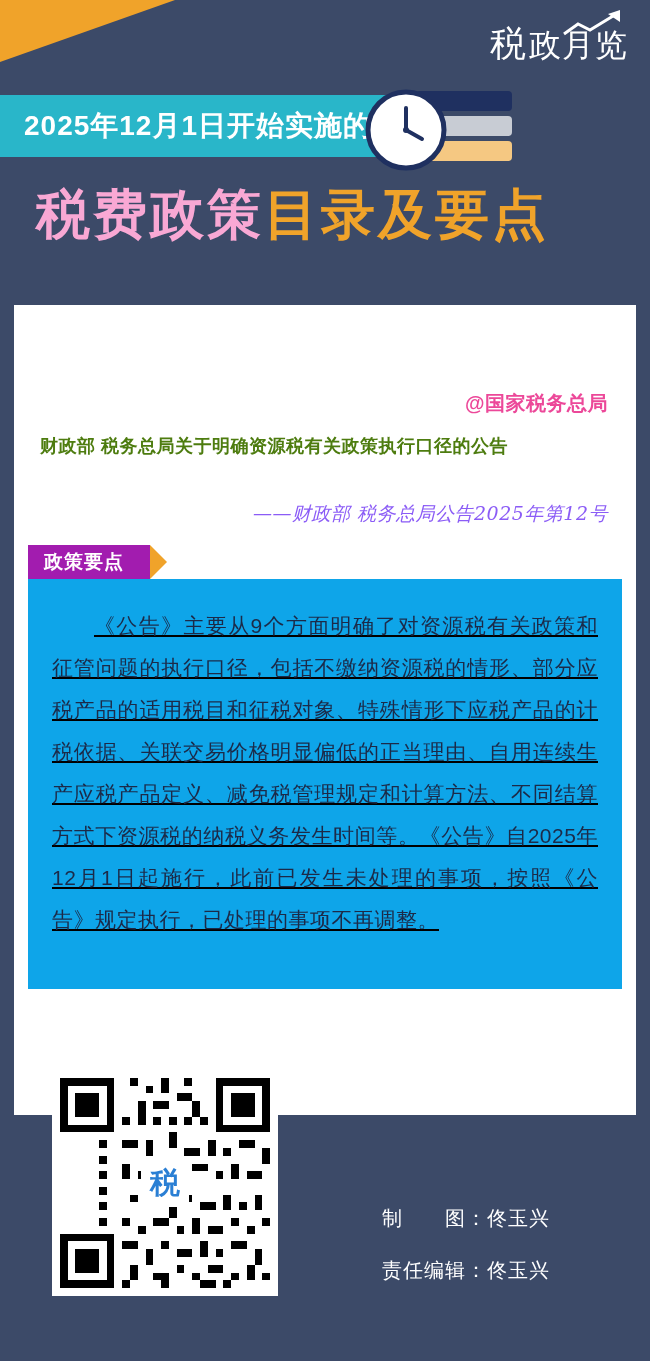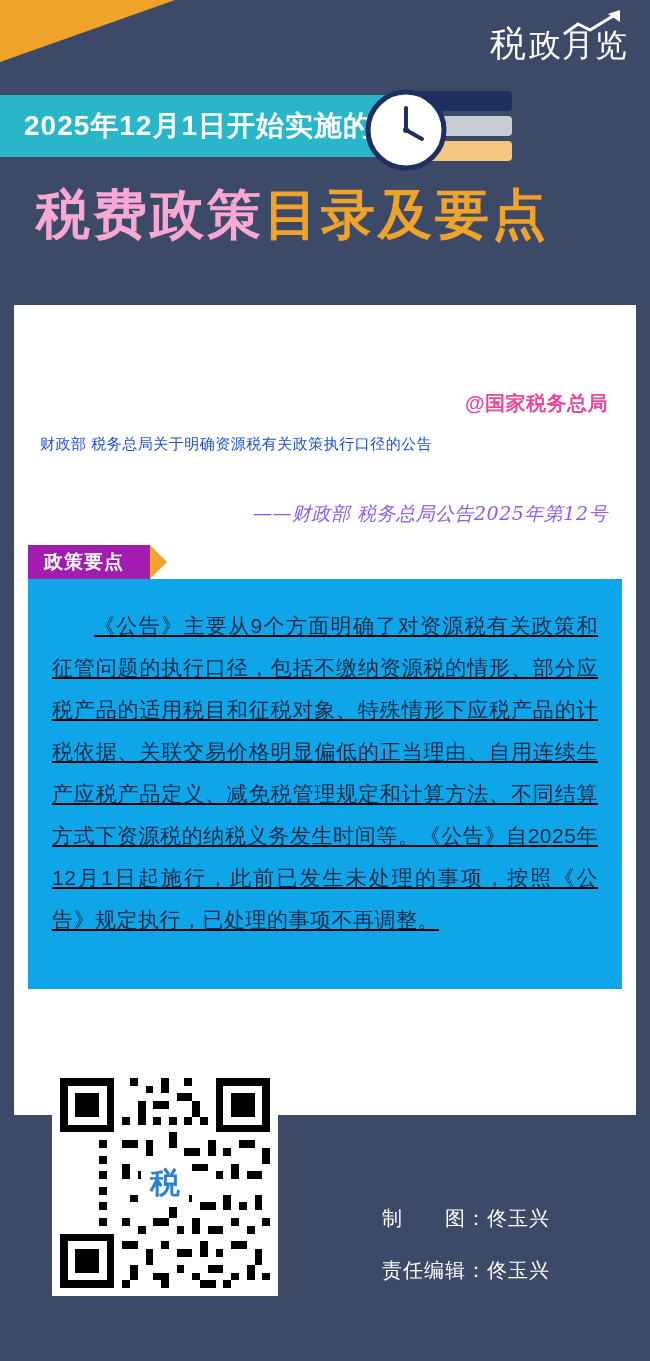--- a/index.html
+++ b/index.html
@@ -110,23 +110,23 @@
     font-size: 20px;
     font-weight: bold;
     letter-spacing: 0.5px;
     margin-top: 43px;
   }
   .doc-title {
     position: absolute;
     top: 128px;
     left: 26px;
     width: 560px;
-    font-size: 15px;
-    font-weight: normal;
-    color: #1d4ed8;
+    font-size: 18px;
+    font-weight: bold;
+    color: #4d7c0f;
     line-height: 1.5;
     letter-spacing: 0.5px;
   }
   .doc-ref {
     position: absolute;
     top: 196px;
     right: 28px;
     font-size: 19px;
     color: #8b5cf6;
     font-family: "DejaVu Serif", serif;

